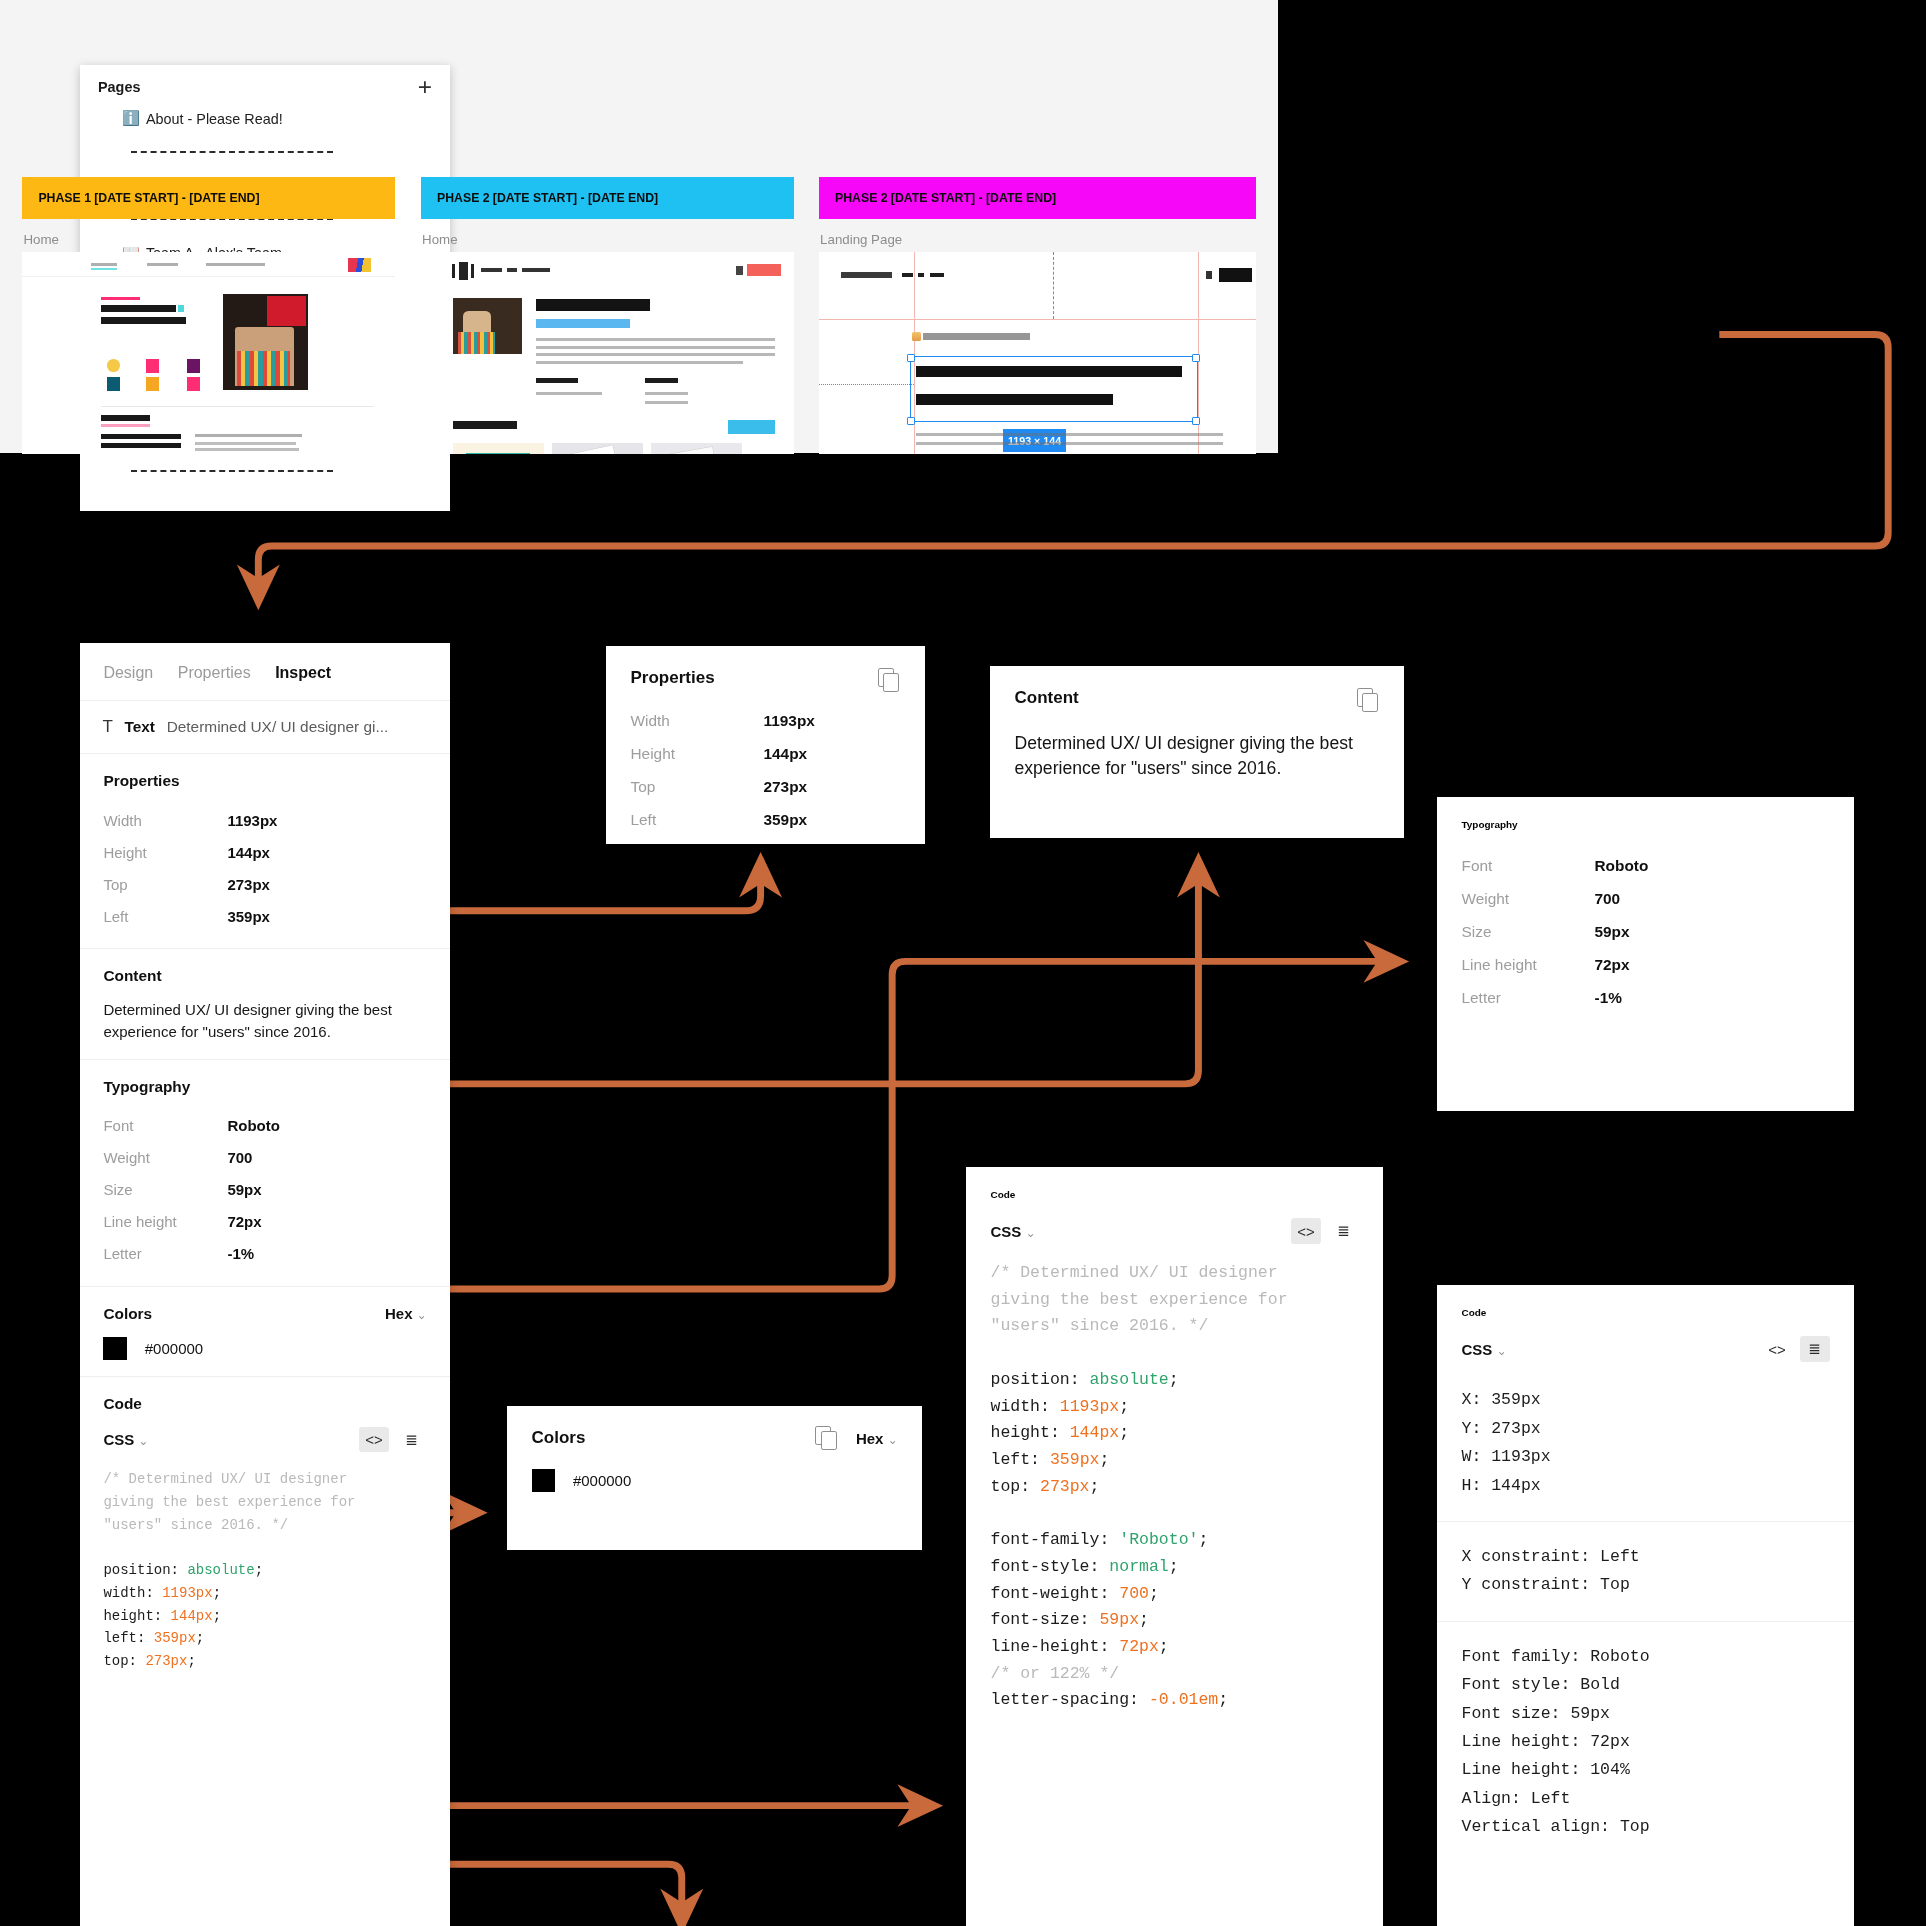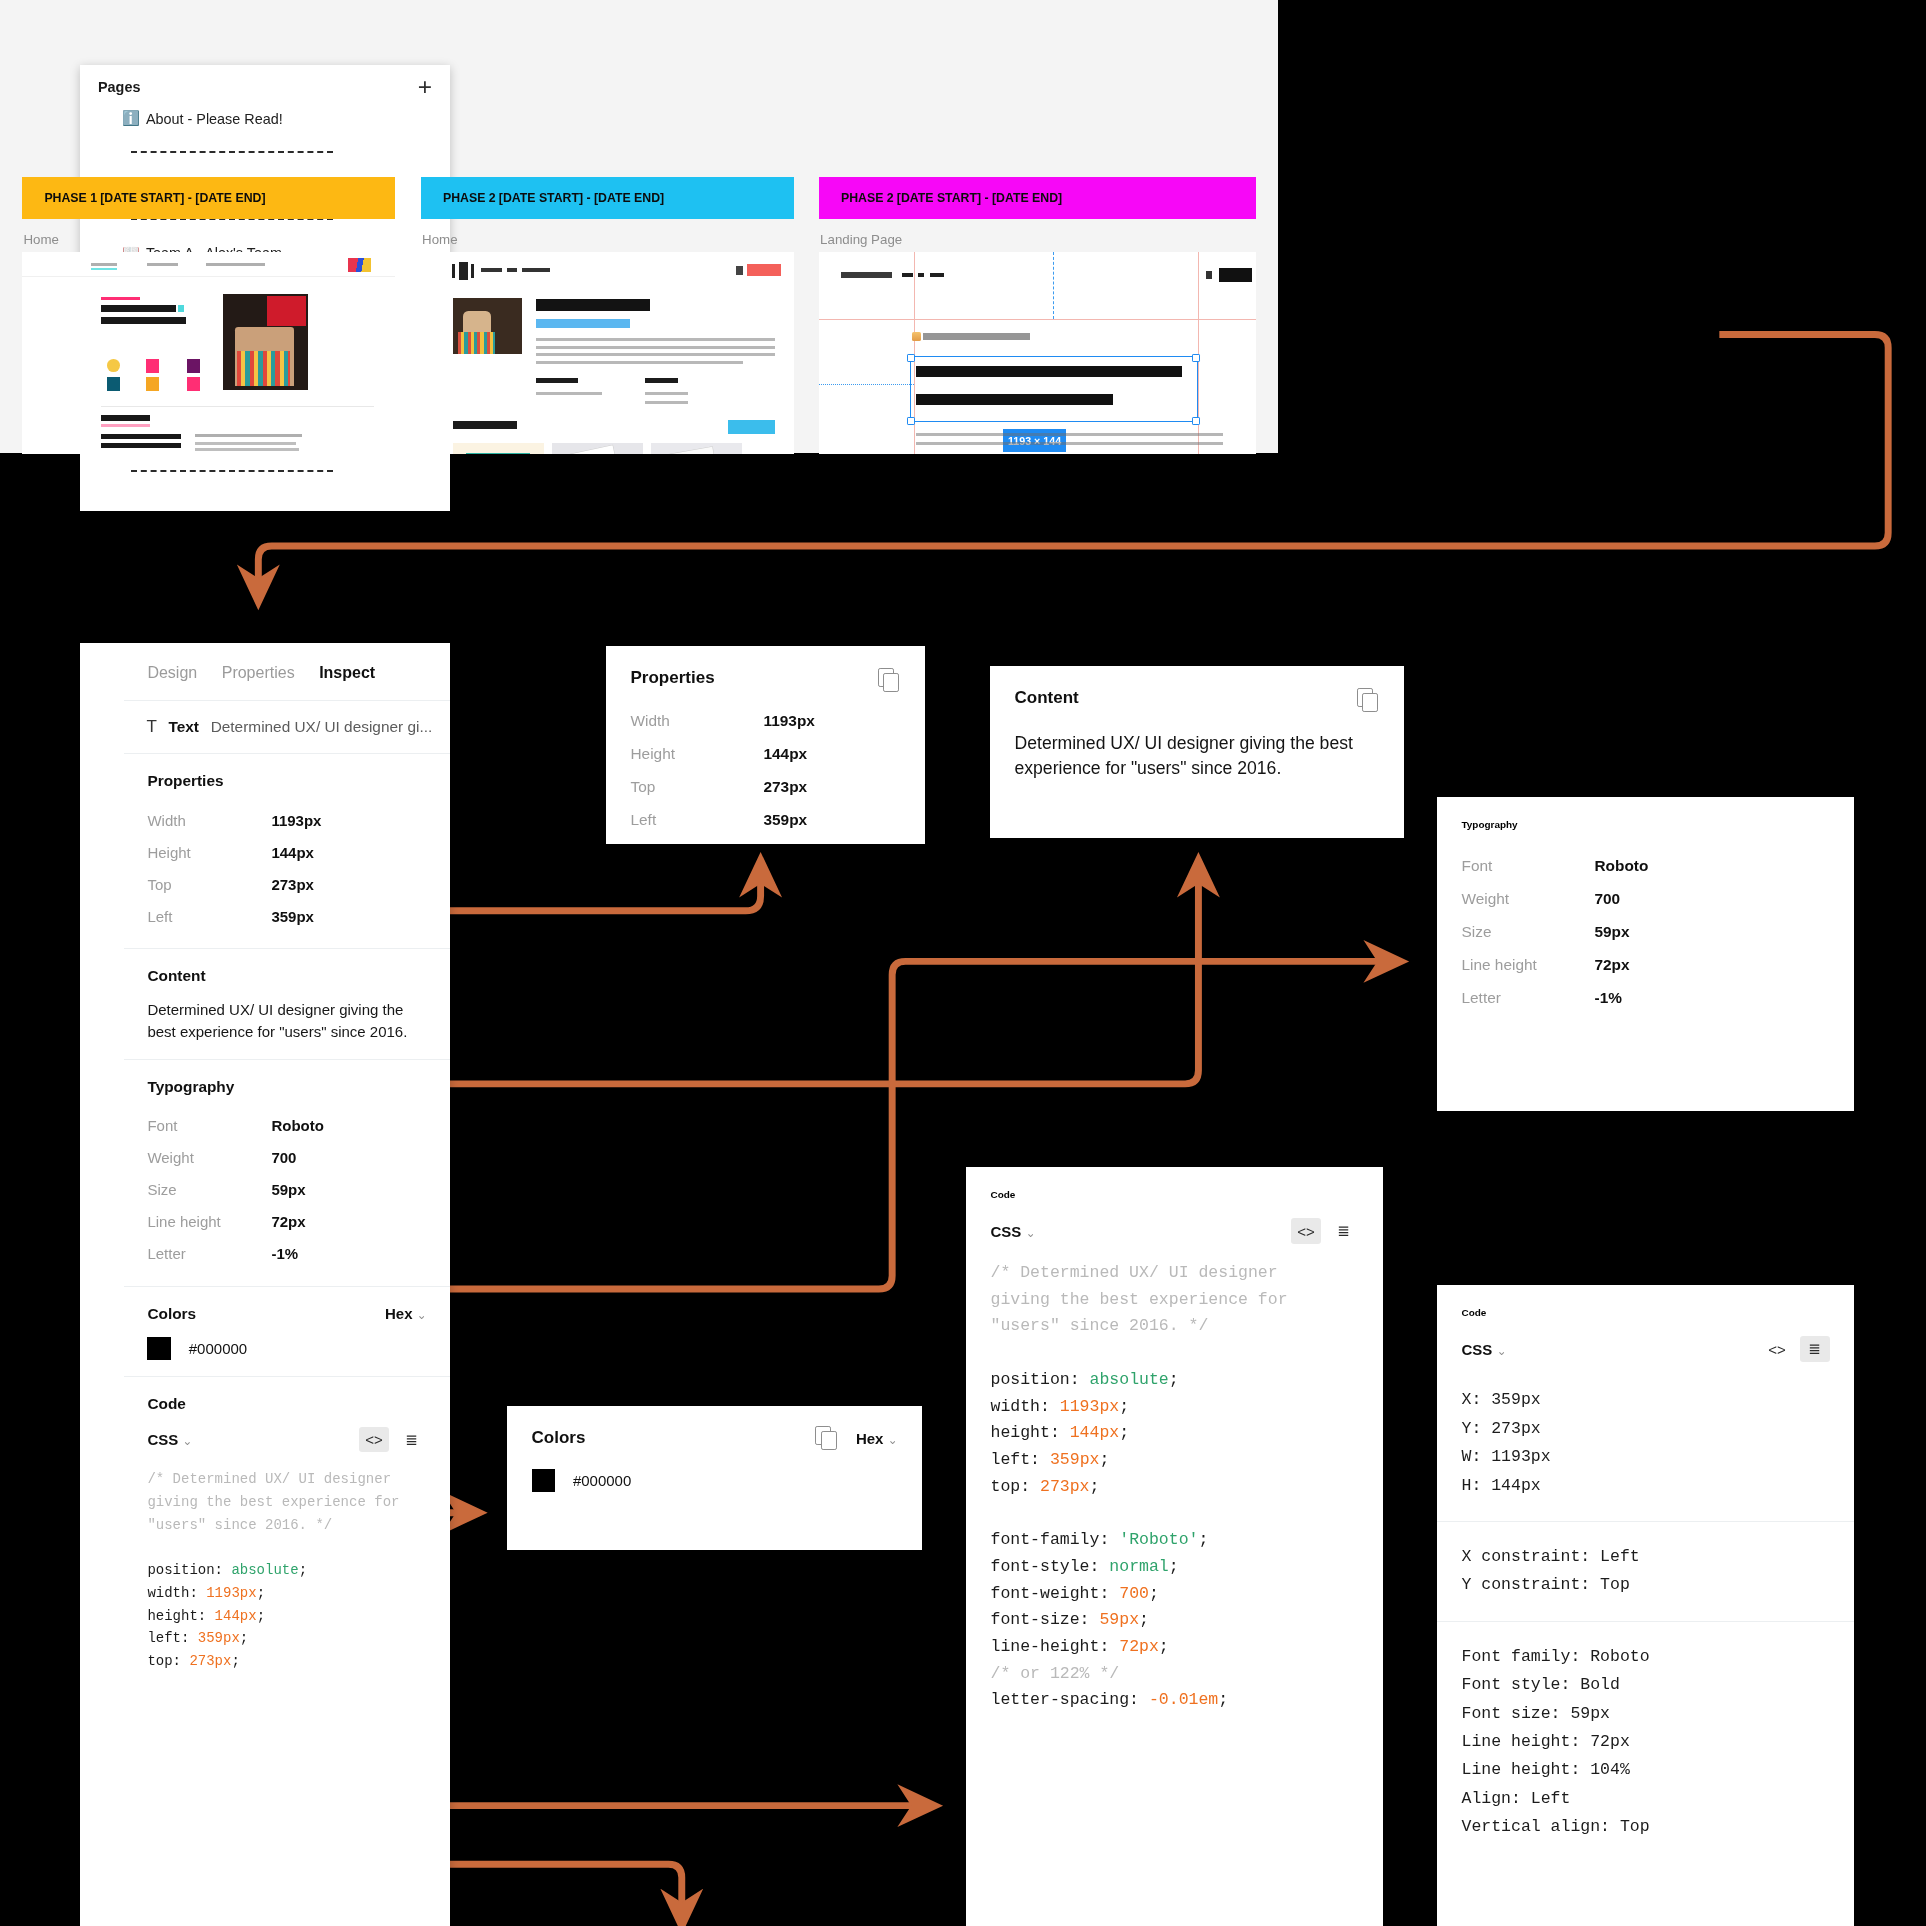--- a/index.html
+++ b/index.html
@@ -30,32 +30,32 @@
 
   
   #board { left: 566px; top: 63px; width: 1278px; height: 453px; background:#f4f4f4; }
   #board-title-bar { position:absolute; left: 22.4px; top: 22.4px; width: 1234px; height: 80px;
                      background:#f5dcc4; display:flex; align-items:center; padding-left: 22.4px; }
   #board-title { font-size: 28px; font-weight: 800; letter-spacing: -0.8px;
                  color:#111; font-family:"Liberation Sans", sans-serif;
                  transform: scaleX(.93); transform-origin: left center; }
 
   .phase-col { position:absolute; top: 177px; }
-  .phase-badge { height: 42px; display:flex; align-items:center; padding-left: 22px;
+  .phase-badge { height: 42px; display:flex; align-items:center; padding-left: 16px;
                  font-size: 12.3px; color:#0c0c0c; font-weight: 600; white-space: nowrap;
                  transform-origin: left center; }
   .phase-badge b { font-weight: 800; margin-right: 3.2px; font-size: 12.3px; }
   .thumb-label { position:absolute; font-size: 13.3px; color:#8d8d8d; }
   .thumb { position:absolute; background:#fff; overflow:hidden; }
 
   
   .mini { position:absolute; inset:0; background:#fff; font-size: 4.8px; color:#333; }
 
   
-  #inspect { left: 80px; top: 643px; width: 370px; height: 1283px; padding-left: 44px; }
+  #inspect { left: 80px; top: 643px; width: 370px; height: 1283px; }
   #tabs { display:flex; gap: 24.5px; padding: 21px 21px 18px 23.4px; border-bottom: 1.1px solid #eceff1; }
   #tabs span { font-size: 16px; color:#9b9b9b; }
   #tabs span.active { color:#101010; font-weight:700; }
   #textrow { display:flex; align-items:center; gap: 11.7px; padding: 16px 15px 16px 22.4px;
              border-bottom: 1.1px solid #eceff1; font-size: 15.4px; }
   #textrow .ticon { font-size: 17px; color:#333; }
   #textrow .tlabel { font-weight: 700; color:#111; }
   #textrow .tval { color:#5c5c5c; overflow:hidden; white-space:nowrap; }
   .sec { padding: 18px 23.4px 16px 23.4px; border-bottom: 1.1px solid #eceff1; }
   .sec h4 { font-size: 15.4px; font-weight: 700; color:#101010; margin-bottom: 14px; }

